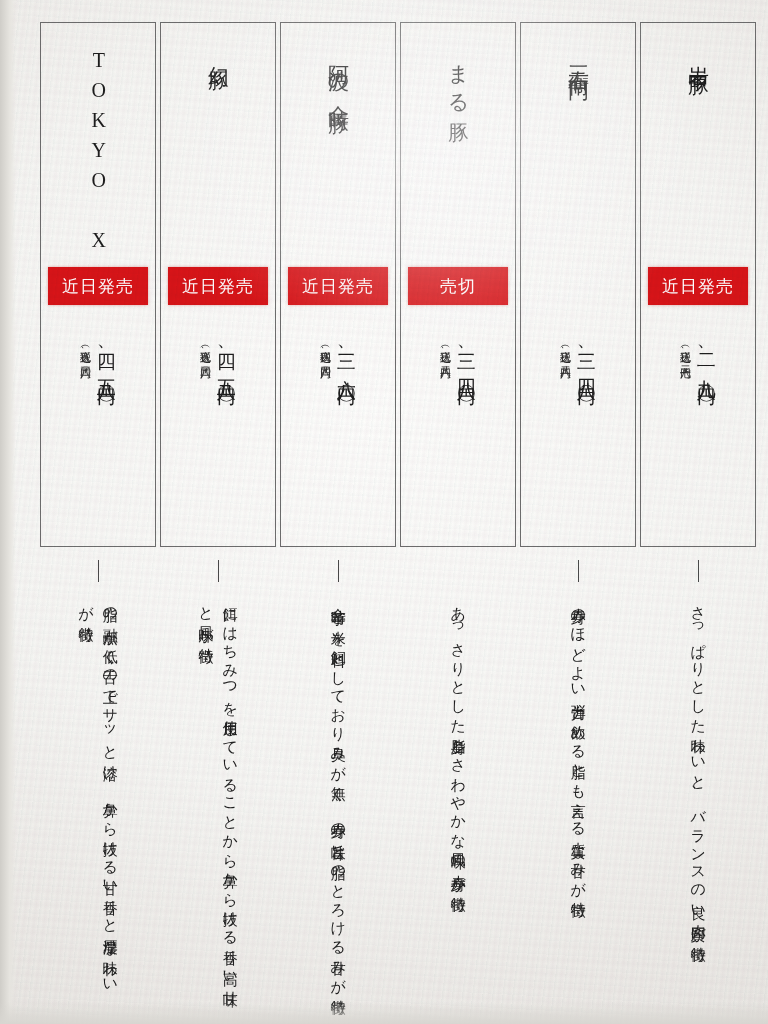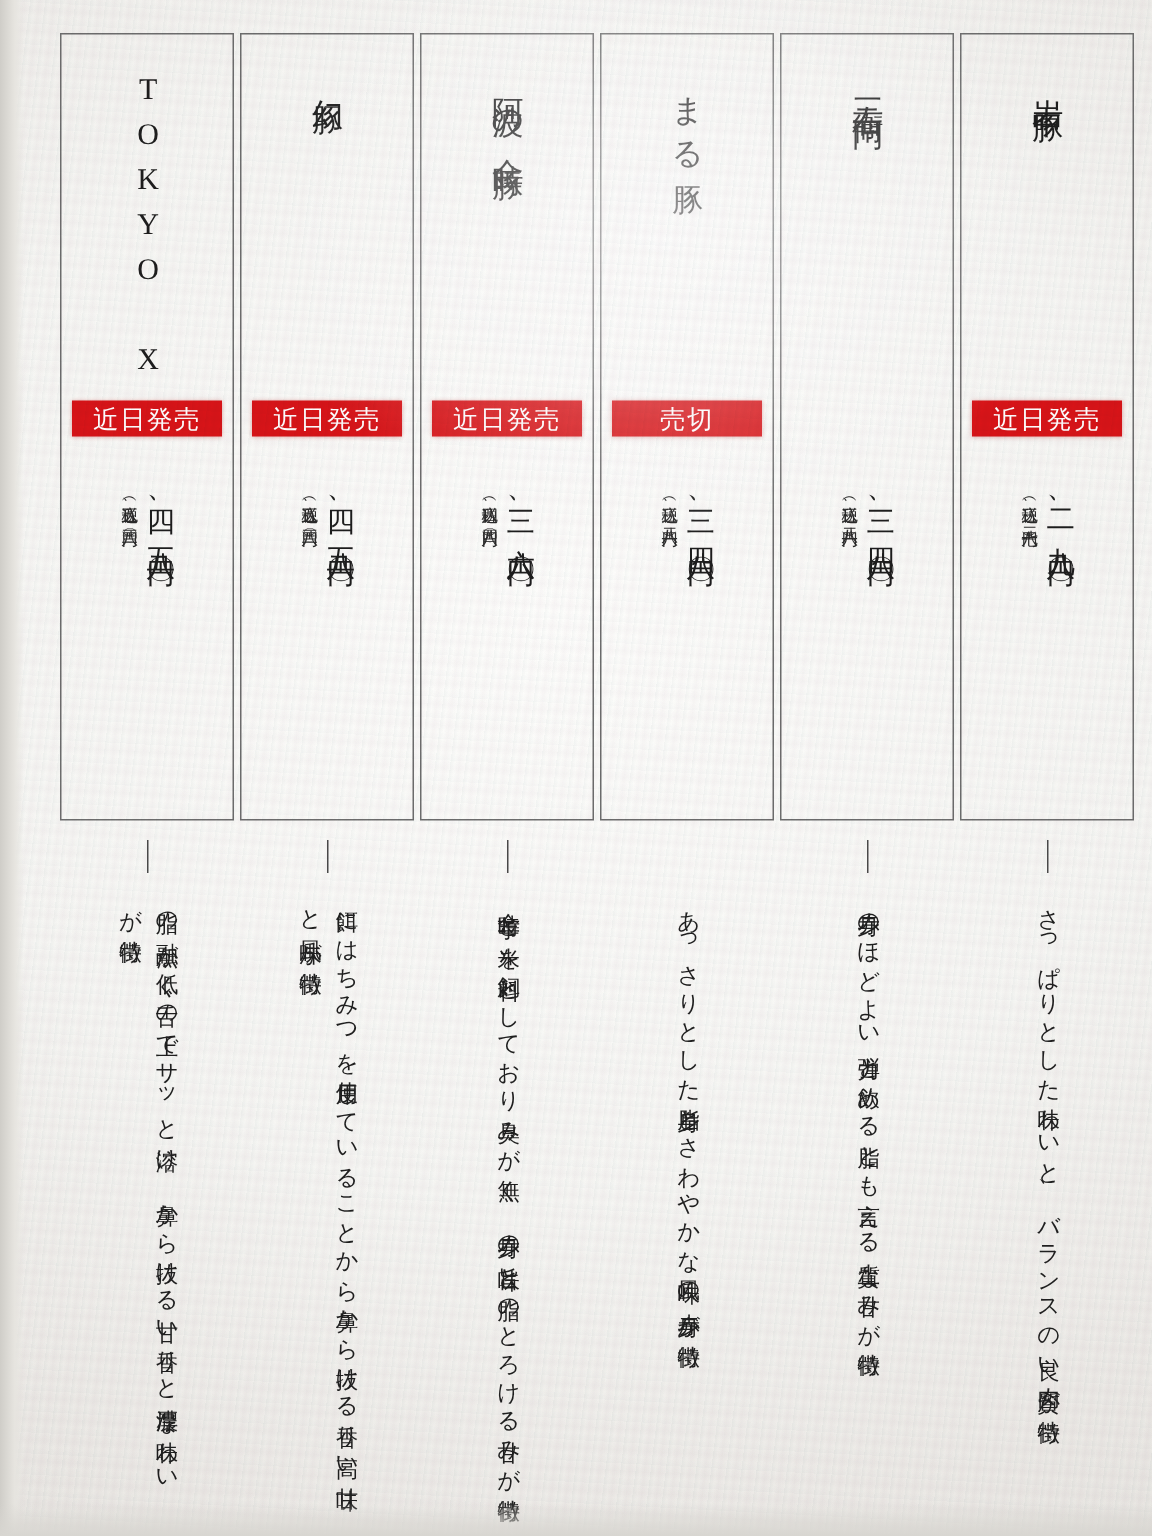--- a/index.html
+++ b/index.html
@@ -91,21 +91,21 @@
     text-align: start;
     font-family: "Liberation Serif", serif;
   }
   .card-title.roman {
     letter-spacing: 8px;
     font-size: 20px;
   }
   .badge {
     margin-top: 8px;
     width: 100px;
-    height: 24px;
+    height: 38px;
     background: #d81418;
     color: #ffffff;
     font-size: 17px;
     letter-spacing: 1px;
     display: flex;
     align-items: center;
     justify-content: center;
     font-family: "Liberation Sans", sans-serif;
     box-shadow: 0 0 3px rgba(180,20,20,0.35);
   }

